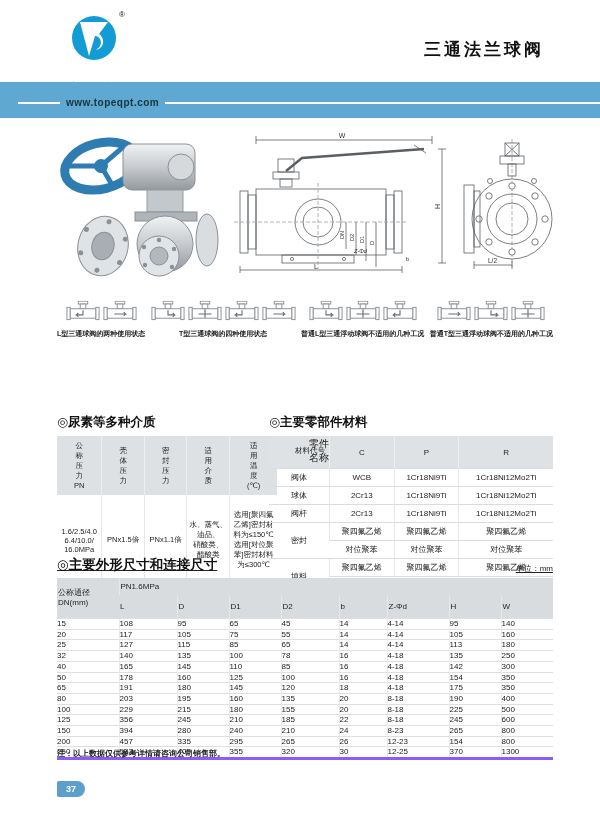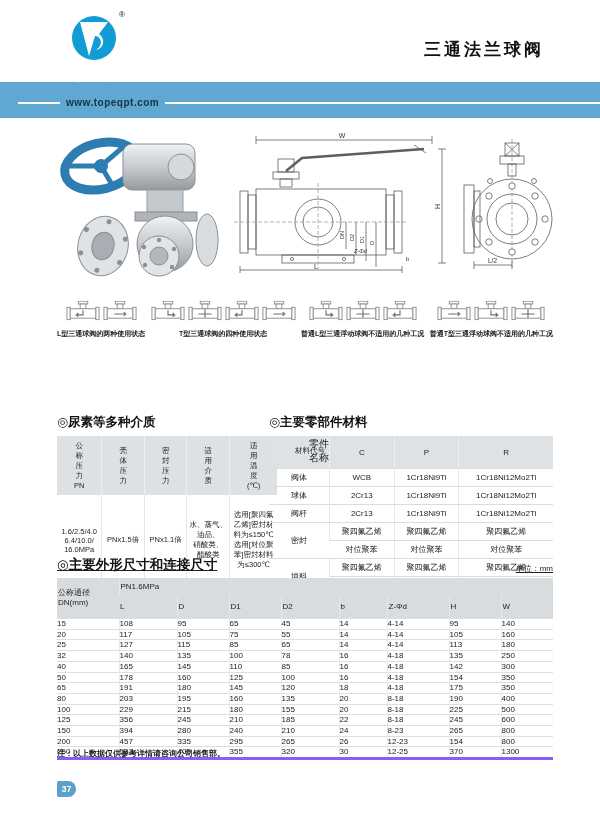--- a/index.html
+++ b/index.html
@@ -65,21 +65,21 @@
   .dims-table{margin-top:4px;font-size:8px;text-align:left;table-layout:fixed;border-bottom:3px solid #8b5cf6;}
   .dims-table thead th{background:#d9dcde;font-weight:normal;color:#222;border-left:1px solid #e6e8e9;}
   .dims-table thead .pn{height:15px;margin-top:30px;}
   .dims-table thead .c2{height:21px;}
   .dims-table thead .dn{white-space:pre-line;line-height:1.25;}
   .dims-table tbody td{height:9.7px;line-height:9.7px;padding:0;border-top:1px solid #dddfe1;border-left:1px solid #e8eaeb;color:#222;}
   .dims-table tbody td:first-child,.dims-table thead th:first-child{border-left:none;}
 
   .note{position:absolute;left:57px;top:748px;font-size:8px;font-weight:bold;color:#222;}
 
-  .badge{position:absolute;left:57px;top:781px;width:19px;height:16px;background:#5b9fcb;color:#fff;
+  .badge{position:absolute;left:57px;top:781px;width:28px;height:16px;background:#5b9fcb;color:#fff;
     font-size:9px;font-weight:bold;display:flex;align-items:center;justify-content:center;border-radius:2px 9px 9px 2px;}
 
   svg text{font-family:"Liberation Sans","DejaVu Sans",sans-serif;}
 </style>
 </head>
 <body>
 
 <div class="page">
 
   <svg width="0" height="0" style="position:absolute" aria-hidden="true">

